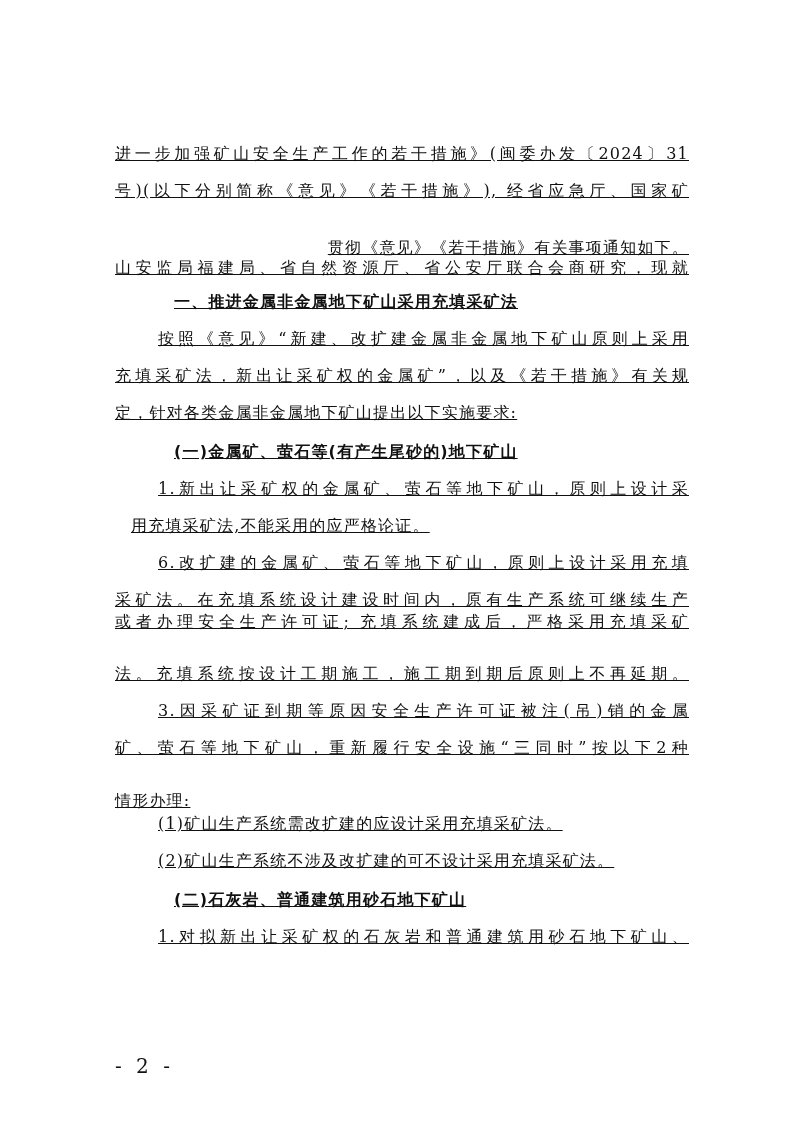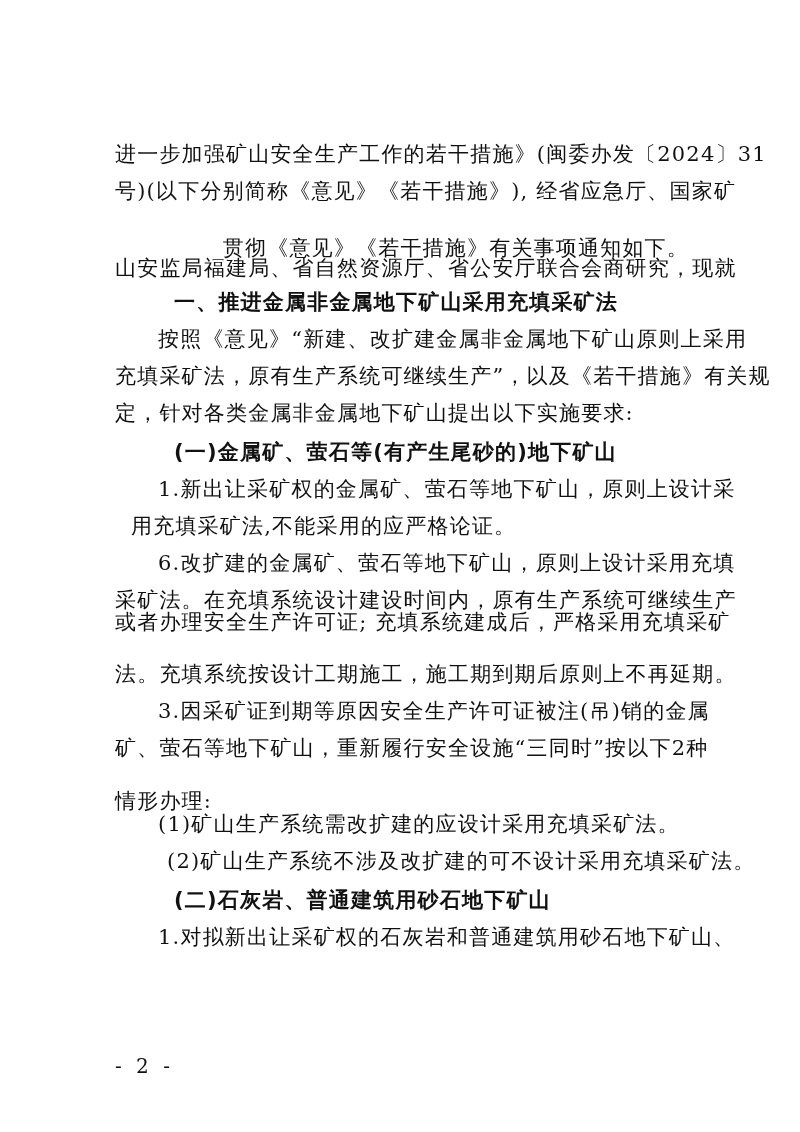--- a/index.html
+++ b/index.html
@@ -1,47 +1,47 @@
 <!DOCTYPE html>
 <html><head>
 <meta charset="utf-8">
 <style>
   html, body { margin: 0; padding: 0; background: #ffffff; }
   body { width: 800px; height: 1132px; position: relative; overflow: hidden;
          font-family: "DejaVu Serif", "Liberation Serif", serif; color: #111; }
   .page { position: absolute; left: 0; top: 0; width: 800px; height: 1132px; background: #fff; }
-  .line { position: absolute; left: 115px; width: 574px; font-size: 21px; line-height: 24px;
-          white-space: nowrap; letter-spacing: 1.2px; }
+  .line { position: absolute; left: 115px; width: 574px; font-size: 16px; line-height: 24px;
+          white-space: nowrap; letter-spacing: 1.2px; text-decoration: underline; }
   .justify { text-align: justify; text-align-last: justify; }
   .indent { left: 158px; width: 531px; }
   .bold { font-family: "DejaVu Sans", "Liberation Sans", sans-serif; font-weight: bold; margin-left: 16px; }
   .pagenum { position: absolute; left: 115px; top: 1054px; font-size: 20px; letter-spacing: 4px; }
 </style>
 </head>
 <body>
 
 <div class="page">
   <div id="body-text">
       <div class="line justify" style="top: 142px;">进一步加强矿山安全生产工作的若干措施》(闽委办发〔2024〕31</div>
       <div class="line justify" style="top: 179px;">号)(以下分别简称《意见》《若干措施》), 经省应急厅、国家矿</div>
       <div class="line justify" style="top: 216px; margin-top: 40px;">山安监局福建局、省自然资源厅、省公安厅联合会商研究，现就</div>
       <div class="line" style="top: 236px; text-align: right;">贯彻《意见》《若干措施》有关事项通知如下。</div>
       <div class="line indent bold" style="top: 290px;">一、推进金属非金属地下矿山采用充填采矿法</div>
       <div class="line indent justify" style="top: 327px;">按照《意见》“新建、改扩建金属非金属地下矿山原则上采用</div>
-      <div class="line justify" style="top: 364px;">充填采矿法，原有生产系统可继续生产”，以及《若干措施》有关规</div>
+      <div class="line justify" style="top: 364px;">充填采矿法，新出让采矿权的金属矿”，以及《若干措施》有关规</div>
       <div class="line" style="top: 401px;">定，针对各类金属非金属地下矿山提出以下实施要求:</div>
       <div class="line indent bold" style="top: 440px;">(一)金属矿、萤石等(有产生尾砂的)地下矿山</div>
       <div class="line indent justify" style="top: 477px;">1.新出让采矿权的金属矿、萤石等地下矿山，原则上设计采</div>
       <div class="line" style="top: 514px; margin-left: 16px;">用充填采矿法,不能采用的应严格论证。</div>
       <div class="line indent justify" style="top: 551px;">6.改扩建的金属矿、萤石等地下矿山，原则上设计采用充填</div>
       <div class="line justify" style="top: 588px;">采矿法。在充填系统设计建设时间内，原有生产系统可继续生产</div>
       <div class="line justify" style="top: 610px;">或者办理安全生产许可证; 充填系统建成后，严格采用充填采矿</div>
       <div class="line justify" style="top: 662px;">法。充填系统按设计工期施工，施工期到期后原则上不再延期。</div>
       <div class="line indent justify" style="top: 699px;">3.因采矿证到期等原因安全生产许可证被注(吊)销的金属</div>
       <div class="line justify" style="top: 736px;">矿、萤石等地下矿山，重新履行安全设施“三同时”按以下2种</div>
       <div class="line" style="top: 789px;">情形办理:</div>
       <div class="line indent" style="top: 812px;">(1)矿山生产系统需改扩建的应设计采用充填采矿法。</div>
-      <div class="line indent" style="top: 849px; margin-left: 9px;">(2)矿山生产系统不涉及改扩建的可不设计采用充填采矿法。</div>
+      <div class="line indent" style="top: 849px;">(2)矿山生产系统不涉及改扩建的可不设计采用充填采矿法。</div>
       <div class="line indent bold" style="top: 888px;">(二)石灰岩、普通建筑用砂石地下矿山</div>
       <div class="line indent justify" style="top: 925px;">1.对拟新出让采矿权的石灰岩和普通建筑用砂石地下矿山、</div>
     </div>
   <div class="pagenum">- 2 -</div>
 </div>
 
 </body></html>

